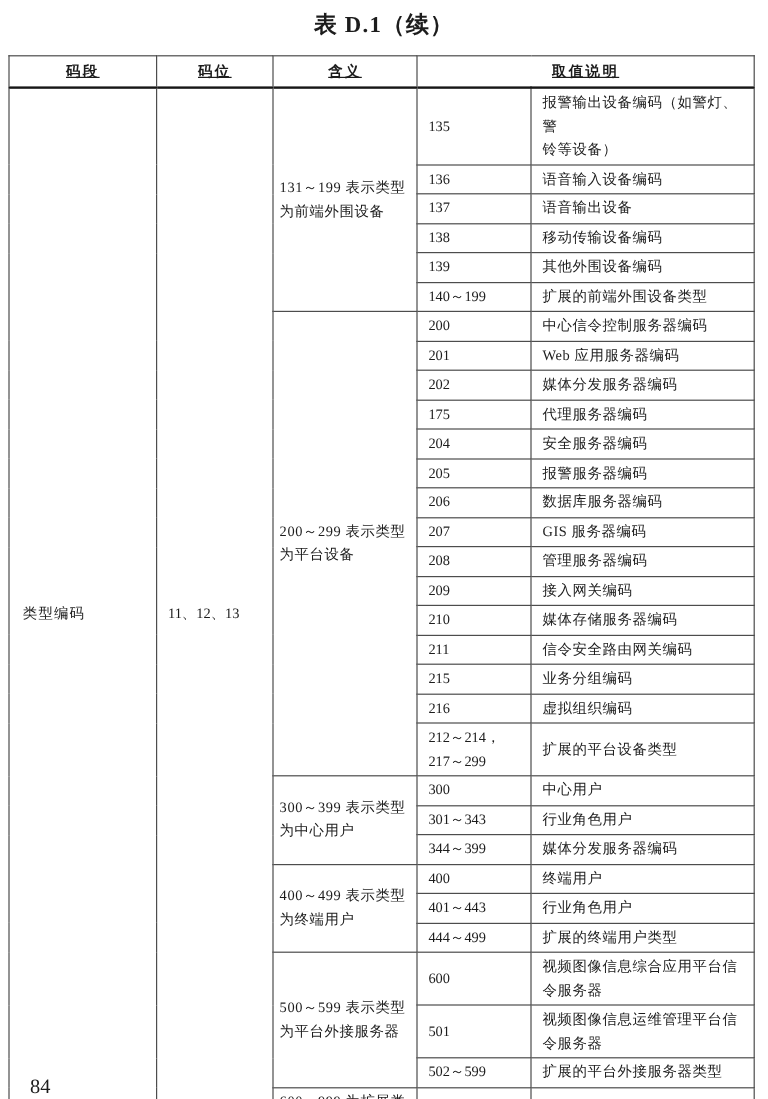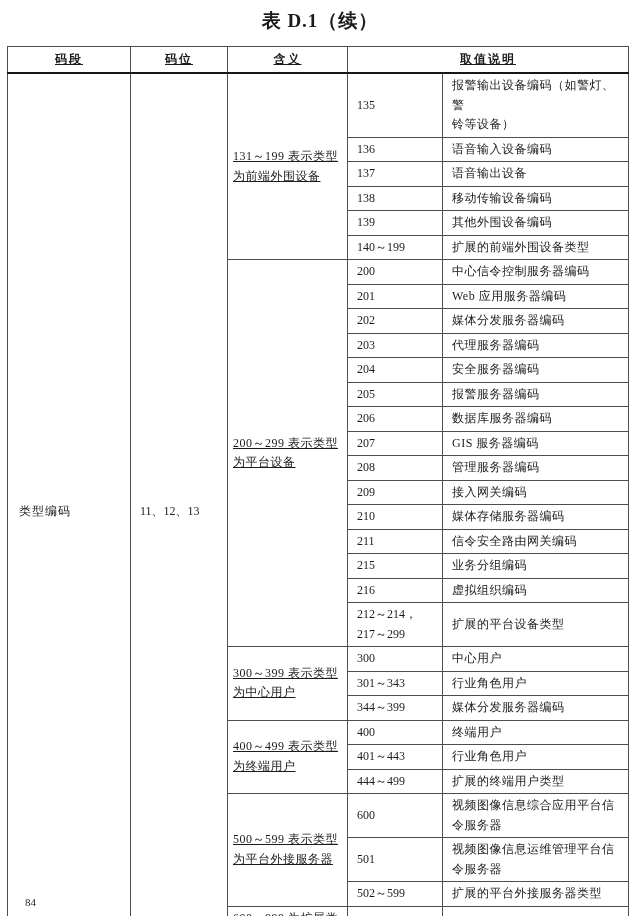--- a/index.html
+++ b/index.html
@@ -24,25 +24,25 @@
     overflow:hidden;
   }
   .code-table thead th{
     height:25px;font-weight:bold;text-align:center;
     border-bottom:2.5px solid #161616;
     letter-spacing:2px;padding:0;text-decoration:underline;
   }
   .code-table tbody tr{height:23.6px;}
   td.c-seg{padding:2px 4px 2px 11px;letter-spacing:1px;}
   td.c-pos{padding:2px 4px 2px 9px;}
-  td.c-mean{padding:2px 3px 2px 5px;white-space:pre-line;letter-spacing:0.5px;text-decoration:underline;}
+  td.c-mean{padding:2px 3px 2px 5px;white-space:pre-line;letter-spacing:0.5px;}
   td.c-val{padding:2px 4px 2px 9px;white-space:pre-line;}
   td.c-desc{padding:2px 4px 2px 9px;white-space:pre-line;letter-spacing:0.5px;}
   .pagenum{
-    position:absolute;left:25px;top:896px;font-size:11px;
+    position:absolute;left:25px;top:896px;font-size:17px;
   }
 </style>
 </head>
 <body>
 
 <div class="title">表 D.1（续）</div>
 
 <table class="code-table">
   <colgroup>
     <col style="width:123px">
@@ -97,21 +97,21 @@
       </tr>
       <tr>
         <td class="c-val">201</td>
         <td class="c-desc">Web 应用服务器编码</td>
       </tr>
       <tr>
         <td class="c-val">202</td>
         <td class="c-desc">媒体分发服务器编码</td>
       </tr>
       <tr>
-        <td class="c-val">203</td>
+        <td class="c-val">175</td>
         <td class="c-desc">代理服务器编码</td>
       </tr>
       <tr>
         <td class="c-val">204</td>
         <td class="c-desc">安全服务器编码</td>
       </tr>
       <tr>
         <td class="c-val">205</td>
         <td class="c-desc">报警服务器编码</td>
       </tr>

